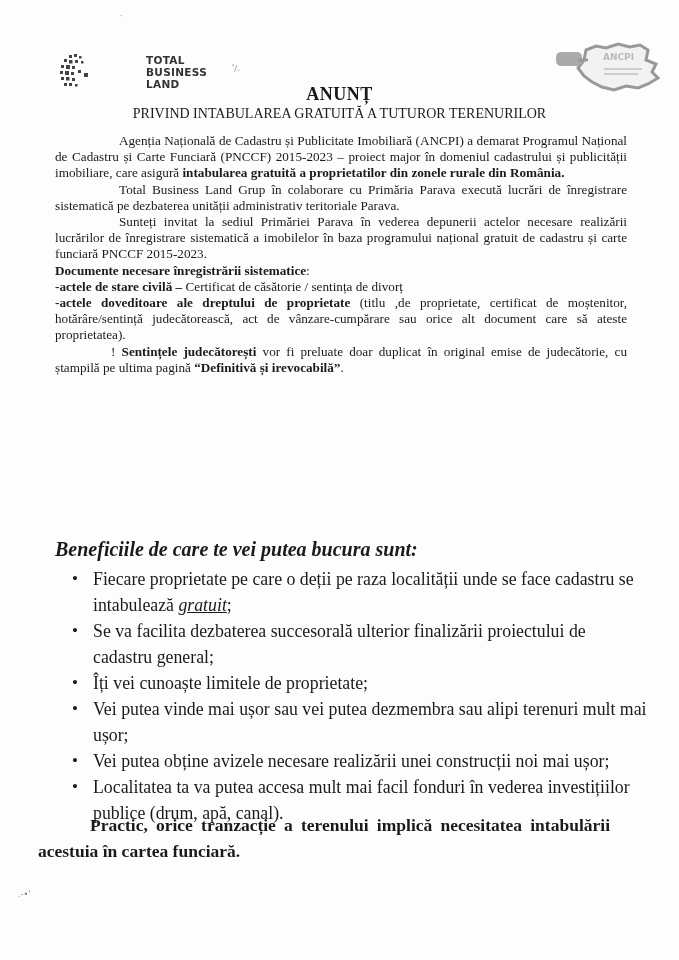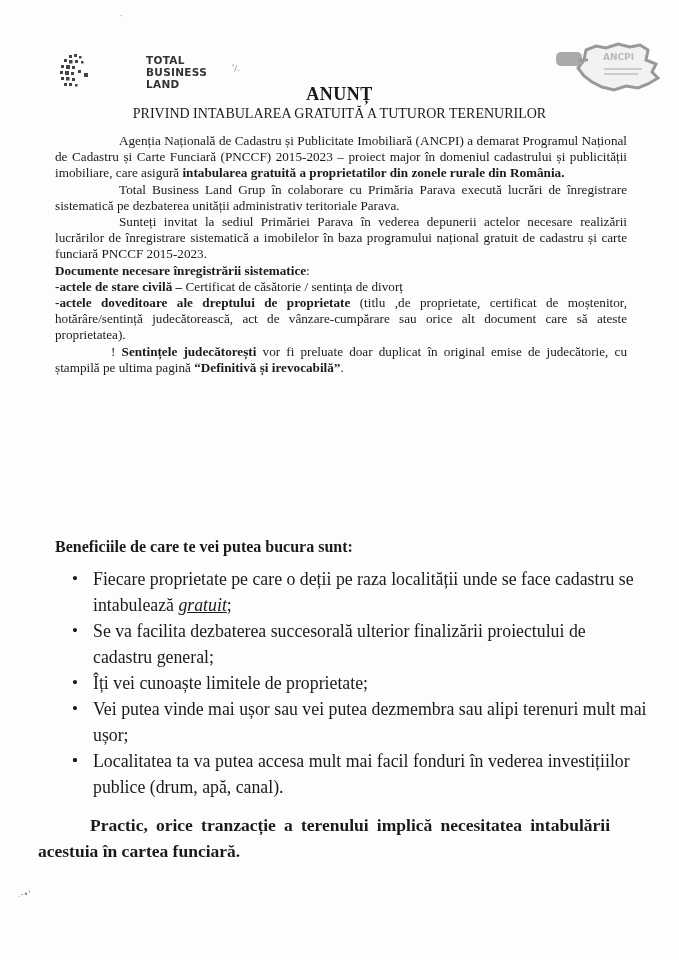--- a/index.html
+++ b/index.html
@@ -26,21 +26,21 @@
   
   .body-block { position: absolute; left: 55px; width: 572px; font-family: "Liberation Serif", serif; font-size: 13.2px; line-height: 16.2px; text-align: justify; }
   .p { margin: 0; }
   .indent { text-indent: 64px; }
   .indent2 { text-indent: 56px; }
   .b { font-weight: bold; }
 
   .contact { position: absolute; left: 396px; top: 397px; font-family: "Liberation Serif", serif; font-size: 13px; line-height: 17px; font-weight: bold; text-align: right; width: 230px; }
 
   
-  .benefits-title { position: absolute; left: 55px; top: 538px; font-family: "Liberation Serif", serif; font-size: 16px; font-weight: bold; }
+  .benefits-title { position: absolute; left: 55px; top: 538px; font-family: "Liberation Serif", serif; font-size: 20px; font-weight: bold; font-style: italic; }
   .benefits { position: absolute; left: 72px; top: 566px; width: 575px; margin: 0; padding: 0; list-style: none; font-family: "Liberation Serif", serif; font-size: 17.8px; line-height: 26px; }
   .benefits li { position: relative; padding-left: 21px; }
   .benefits li .bullet { position: absolute; left: 0; top: 0; width: 14px; font-size: 17px; }
   .benefits u { font-weight: normal; font-style: italic; }
 
   .practic { position: absolute; left: 38px; top: 812px; width: 572px; font-family: "Liberation Serif", serif; font-size: 17.5px; line-height: 26px; font-weight: bold; text-align: justify; }
   .practic .indent3 { display: inline-block; width: 52px; }
 </style>
 </head>
 <body>
@@ -108,19 +108,19 @@
     <p class="p indent2"><span>! </span><span class="b">Sentințele judecătorești</span><span> vor fi preluate doar duplicat în original emise de judecătorie, cu ștampilă pe ultima pagină </span><span class="b">“Definitivă și irevocabilă”</span><span>.</span></p>
   </div>
 
 
   <div class="benefits-title">Beneficiile de care te vei putea bucura sunt:</div>
   <ul class="benefits">
     <li><span class="bullet">•</span><span>Fiecare proprietate pe care o deții pe raza localității unde se face cadastru se intabulează </span><u>gratuit</u><span>;</span></li>
     <li><span class="bullet">•</span><span>Se va facilita dezbaterea succesorală ulterior finalizării proiectului de cadastru general;</span></li>
     <li><span class="bullet">•</span><span>Îți vei cunoaște limitele de proprietate;</span></li>
     <li><span class="bullet">•</span><span>Vei putea vinde mai ușor sau vei putea dezmembra sau alipi terenuri mult mai ușor;</span></li>
-    <li><span class="bullet">•</span></li>
+    <li><span class="bullet">•</span><span>Vei putea obține avizele necesare realizării unei construcții noi mai ușor;</span></li>
     <li><span class="bullet">•</span><span>Localitatea ta va putea accesa mult mai facil fonduri în vederea investițiilor publice (drum, apă, canal).</span></li>
   </ul>
 
   <div class="practic"><span class="indent3"></span><span>Practic, orice tranzacție a terenului implică necesitatea intabulării acestuia în cartea funciară.</span></div>
 
 </div>
 
 </body></html>

